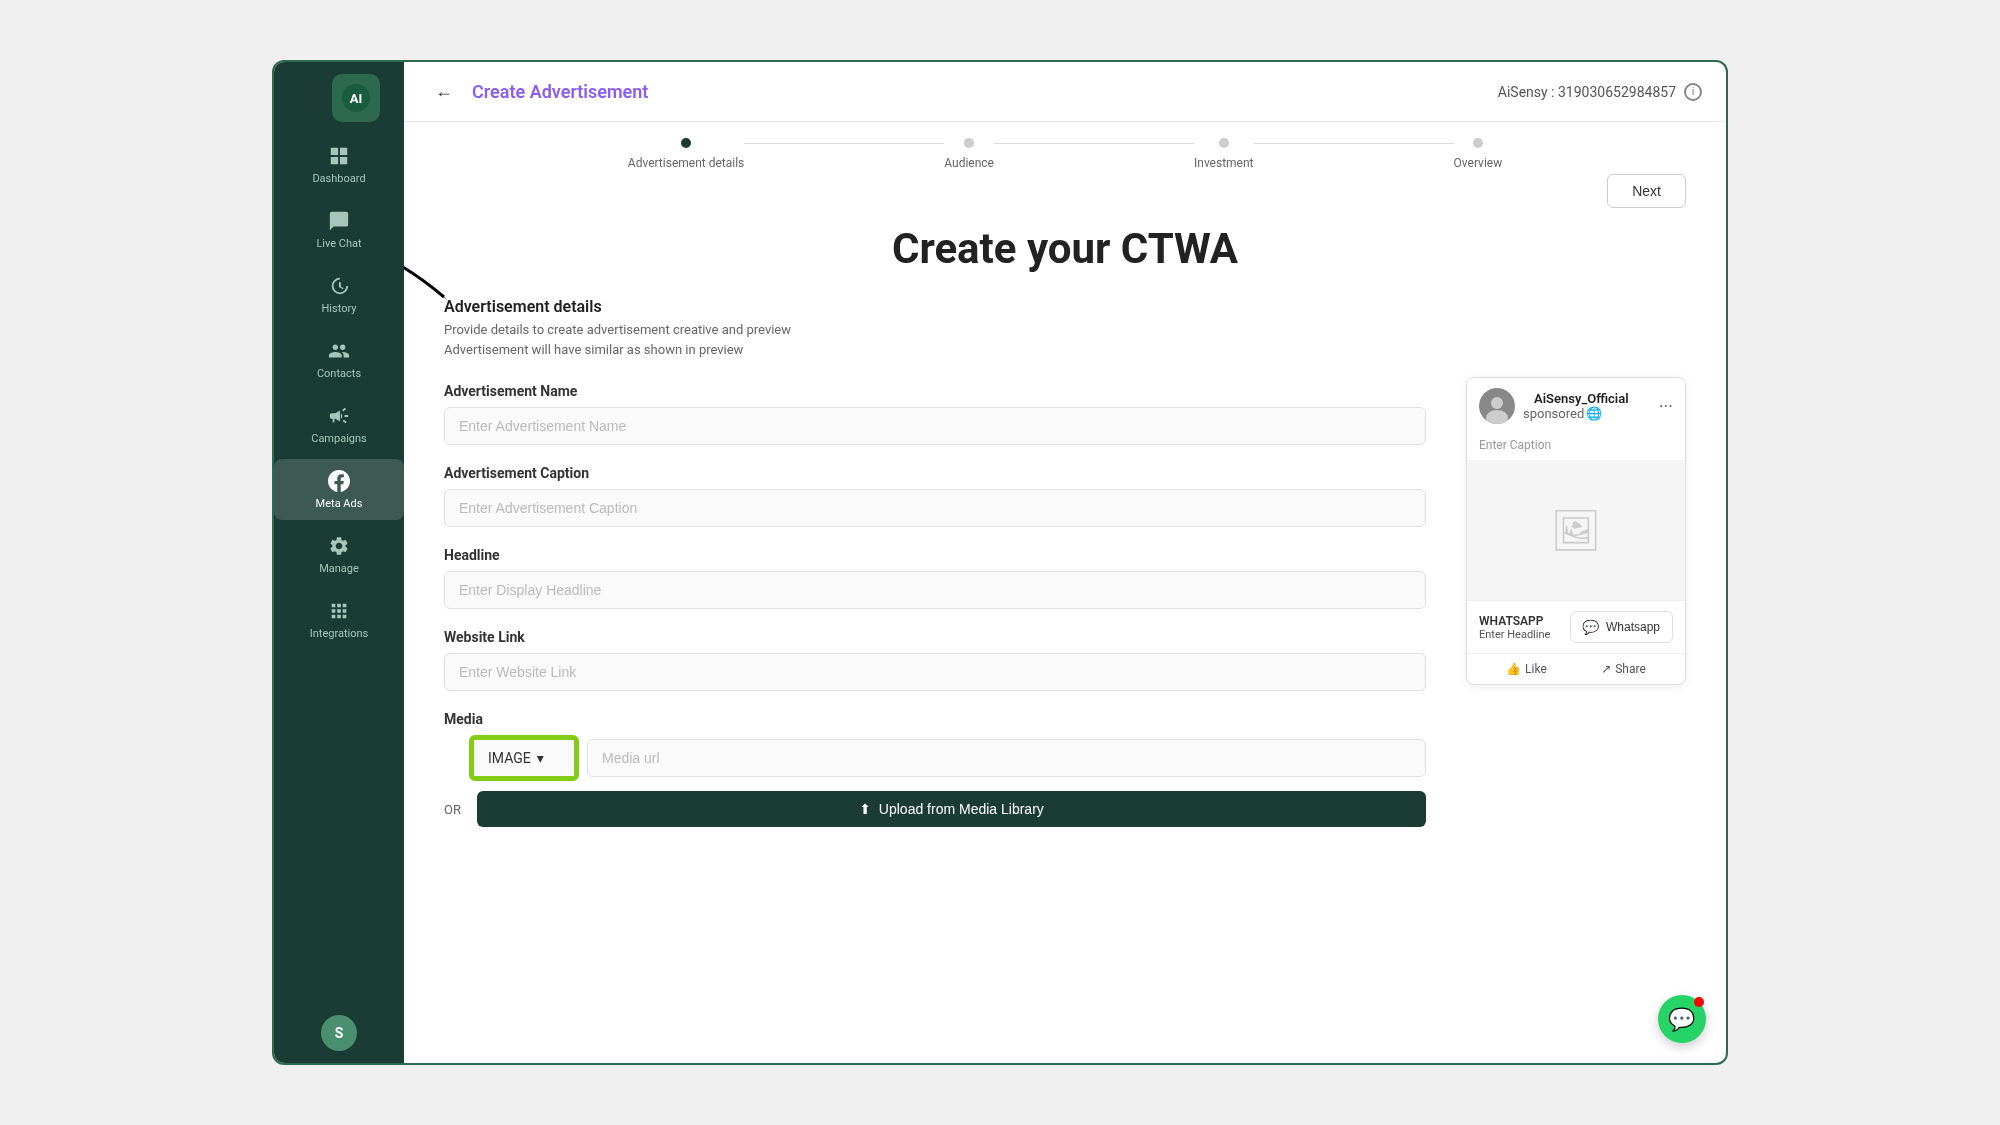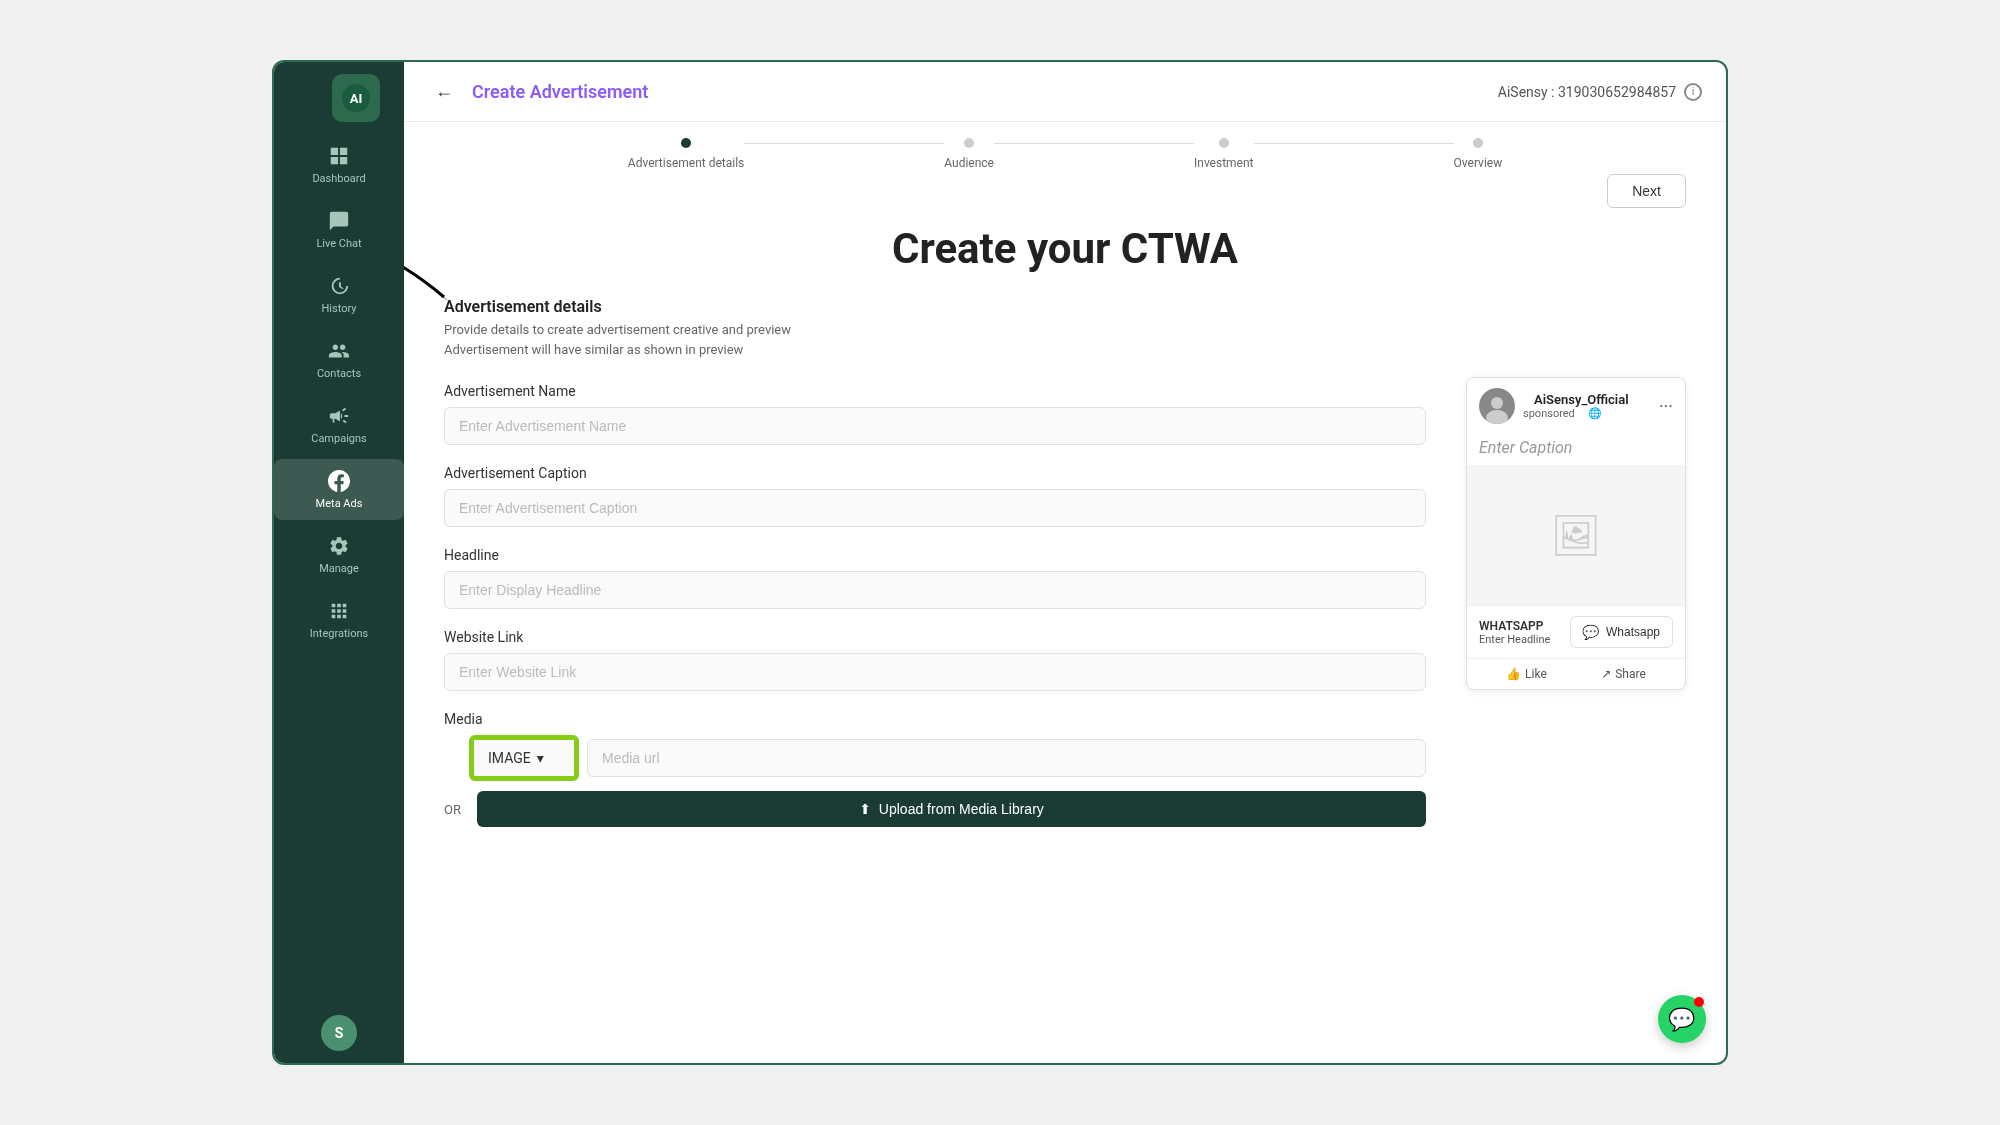--- a/index.html
+++ b/index.html
@@ -191,21 +191,21 @@
       margin-bottom: 24px;
       line-height: 1.5;
     }
 
     .field-group {
       margin-bottom: 20px;
     }
 
     .field-label {
       font-size: 14px;
-      font-weight: 400;
+      font-weight: 700;
       color: #333;
       margin-bottom: 8px;
       display: block;
     }
 
     .field-input {
       width: 100%;
       padding: 10px 14px;
       border: 1px solid #e0e0e0;
       border-radius: 6px;
@@ -315,38 +315,37 @@
     }
 
     .preview-name {
       font-size: 13px;
       font-weight: 600;
       color: #222;
       margin-left: 11px;
     }
 
     .preview-sponsored {
-      font-size: 11px;
+      font-size: 13px;
       color: #666;
       display: flex;
       align-items: center;
-      gap: 14px;
+      gap: 2px;
     }
 
     .preview-more {
       font-size: 18px;
       color: #666;
       cursor: pointer;
     }
 
     .preview-caption {
-      font-size: 16px;
+      font-size: 12px;
       color: #999;
       padding: 4px 12px 8px;
-      font-style: italic;
     }
 
     .preview-image {
       width: 100%;
       height: 140px;
       background: #f5f5f5;
       display: flex;
       align-items: center;
       justify-content: center;
     }

